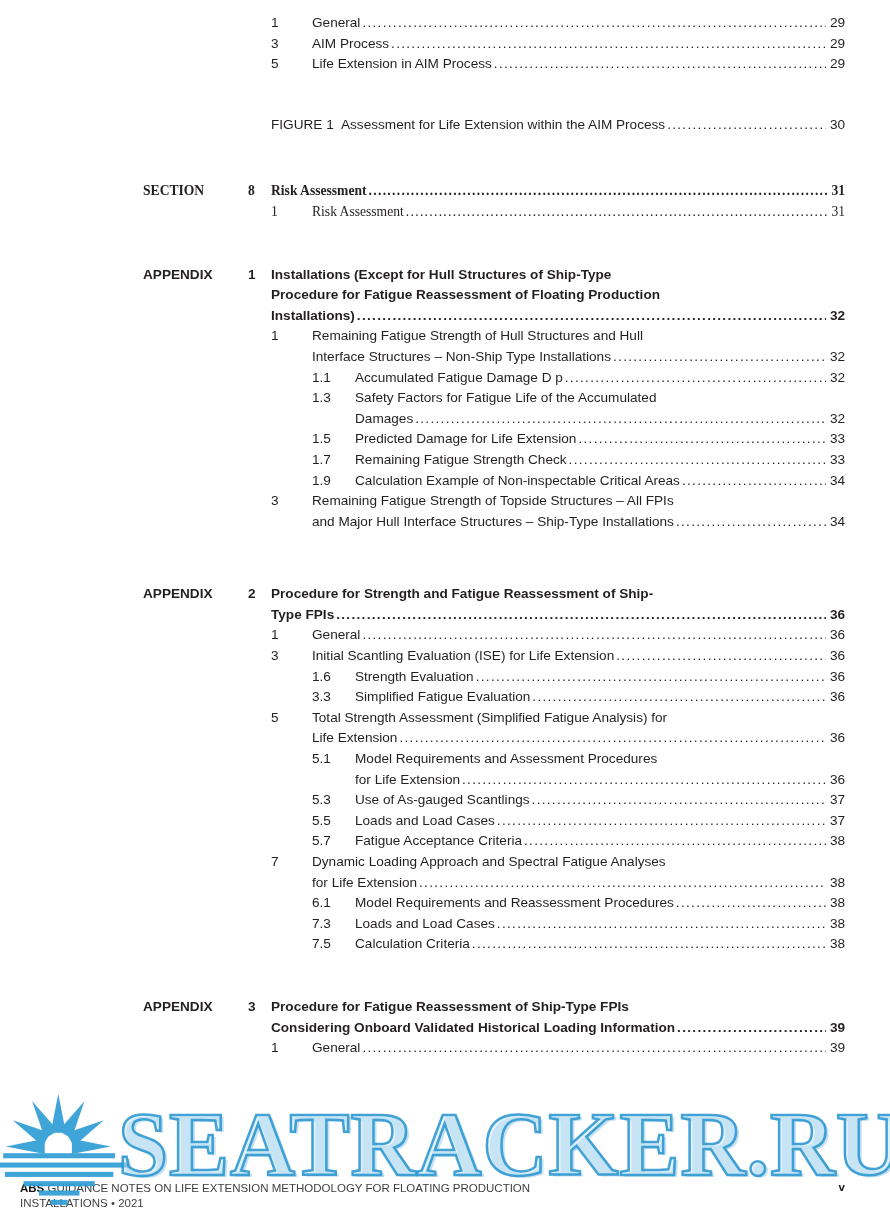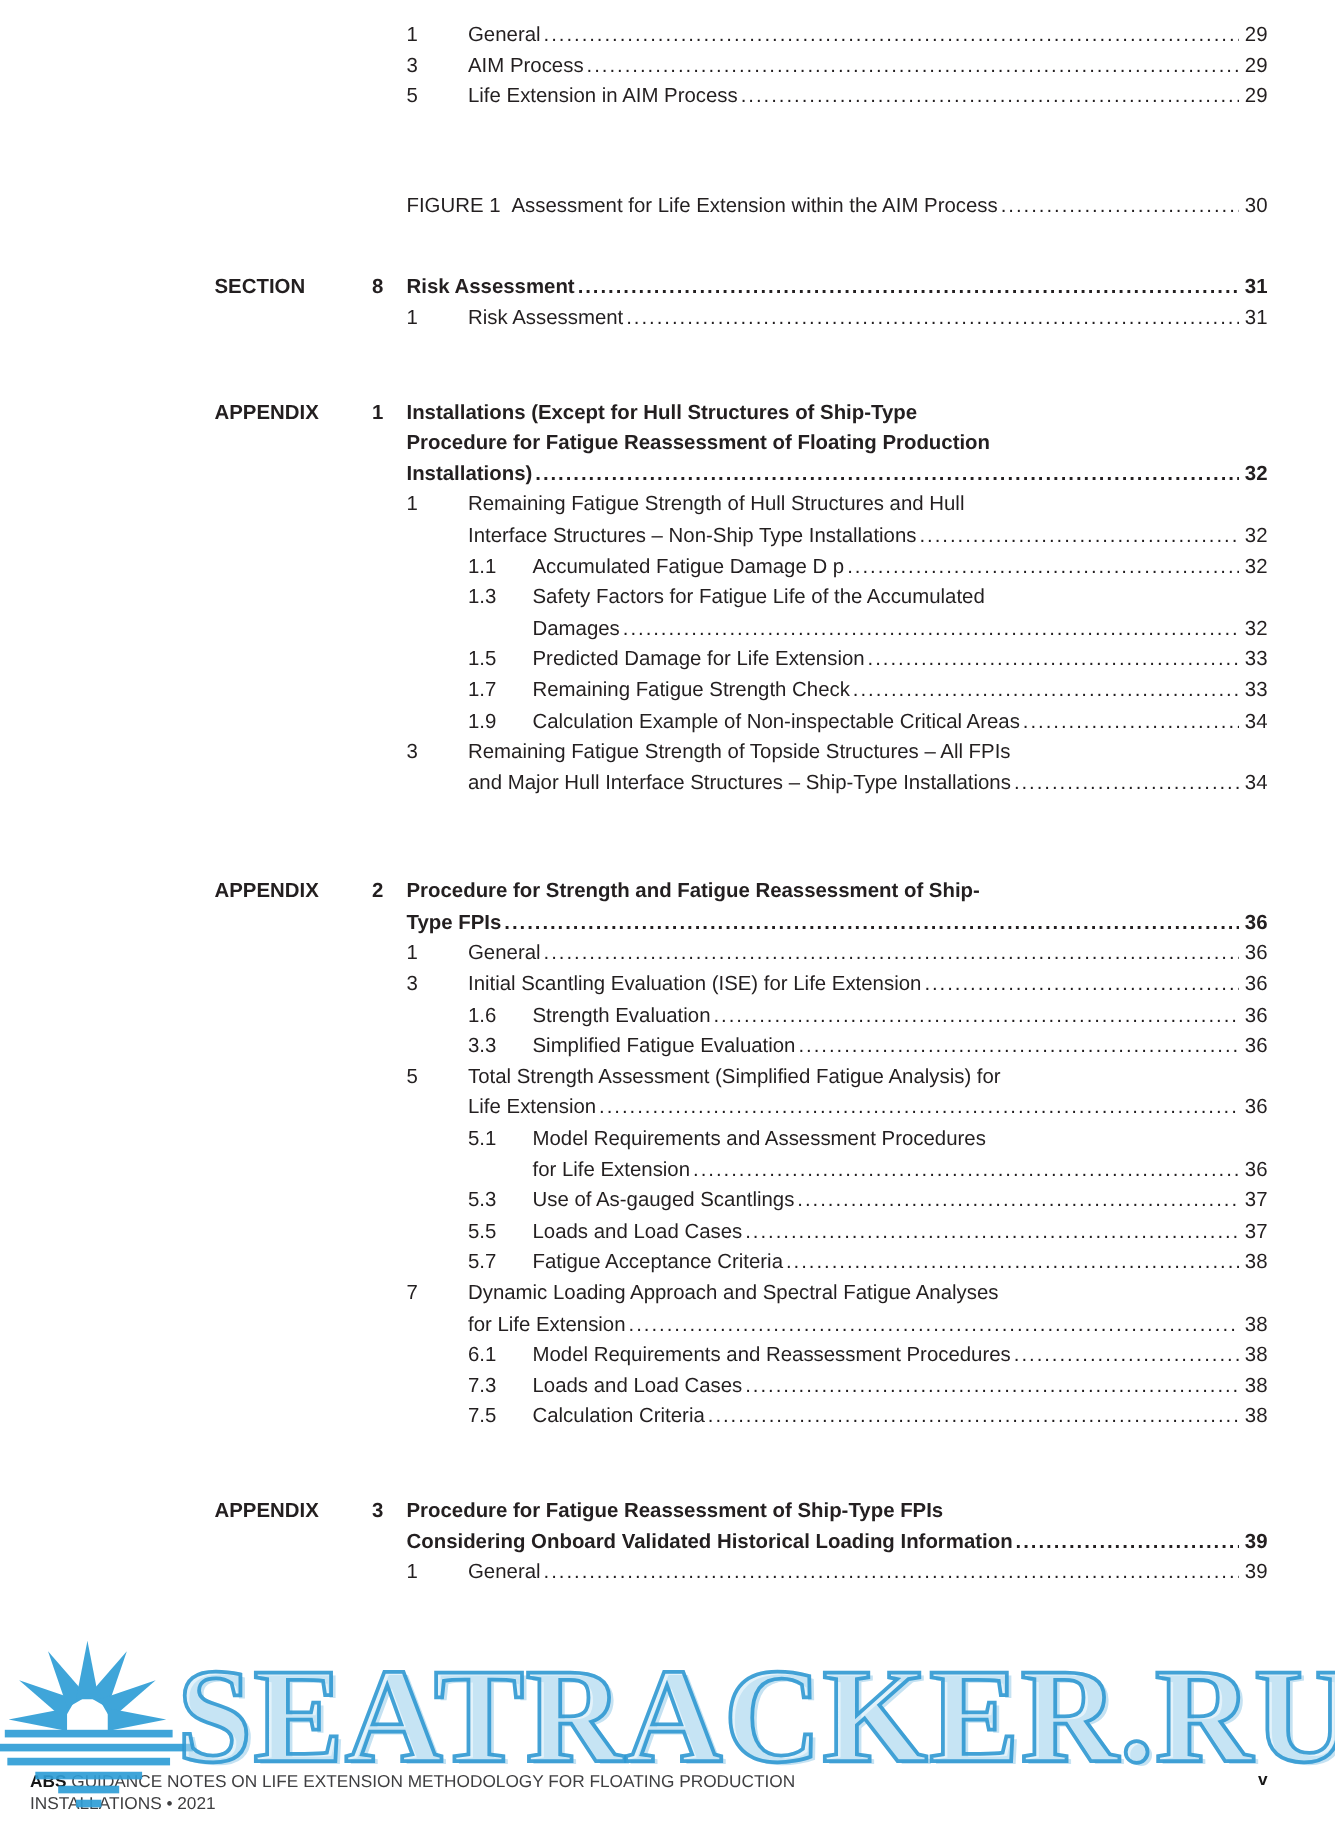--- a/index.html
+++ b/index.html
@@ -6,22 +6,22 @@
   html, body { width:890px; height:1228px; }
   body {
     position:relative; background:#ffffff; color:#231f20;
     font-family:"Liberation Sans", sans-serif; font-size:13.6px; overflow:hidden;
   }
 
   .page { position:absolute; inset:0; }
 
   
   .toc-wrap { position:absolute; left:143px; top:13px; width:702px; line-height:20.6px; }
-  .toc-group + .toc-group { margin-top:52px; }
-  .toc-group:nth-child(3) { margin-top:34px; }
+  .toc-group + .toc-group { margin-top:40px; }
+  .toc-group:nth-child(3) { margin-top:46px;font-family:Liberation Serif, serif; }
   .toc-group:nth-child(4) { margin-top:42px; }
   .toc-group:nth-child(5) { margin-top:52px; }
   .toc-group:nth-child(6) { margin-top:42px; }
 
   .row { display:flex; align-items:flex-start; }
   .row .txt { flex:1 1 auto; min-width:0; }
   .line.last { display:flex; align-items:baseline; }
   .line.last .t { flex:0 0 auto; }
   .leader { flex:1 1 auto; overflow:hidden; white-space:nowrap; margin:0 4px 0 2px; }
   .leader::after {

